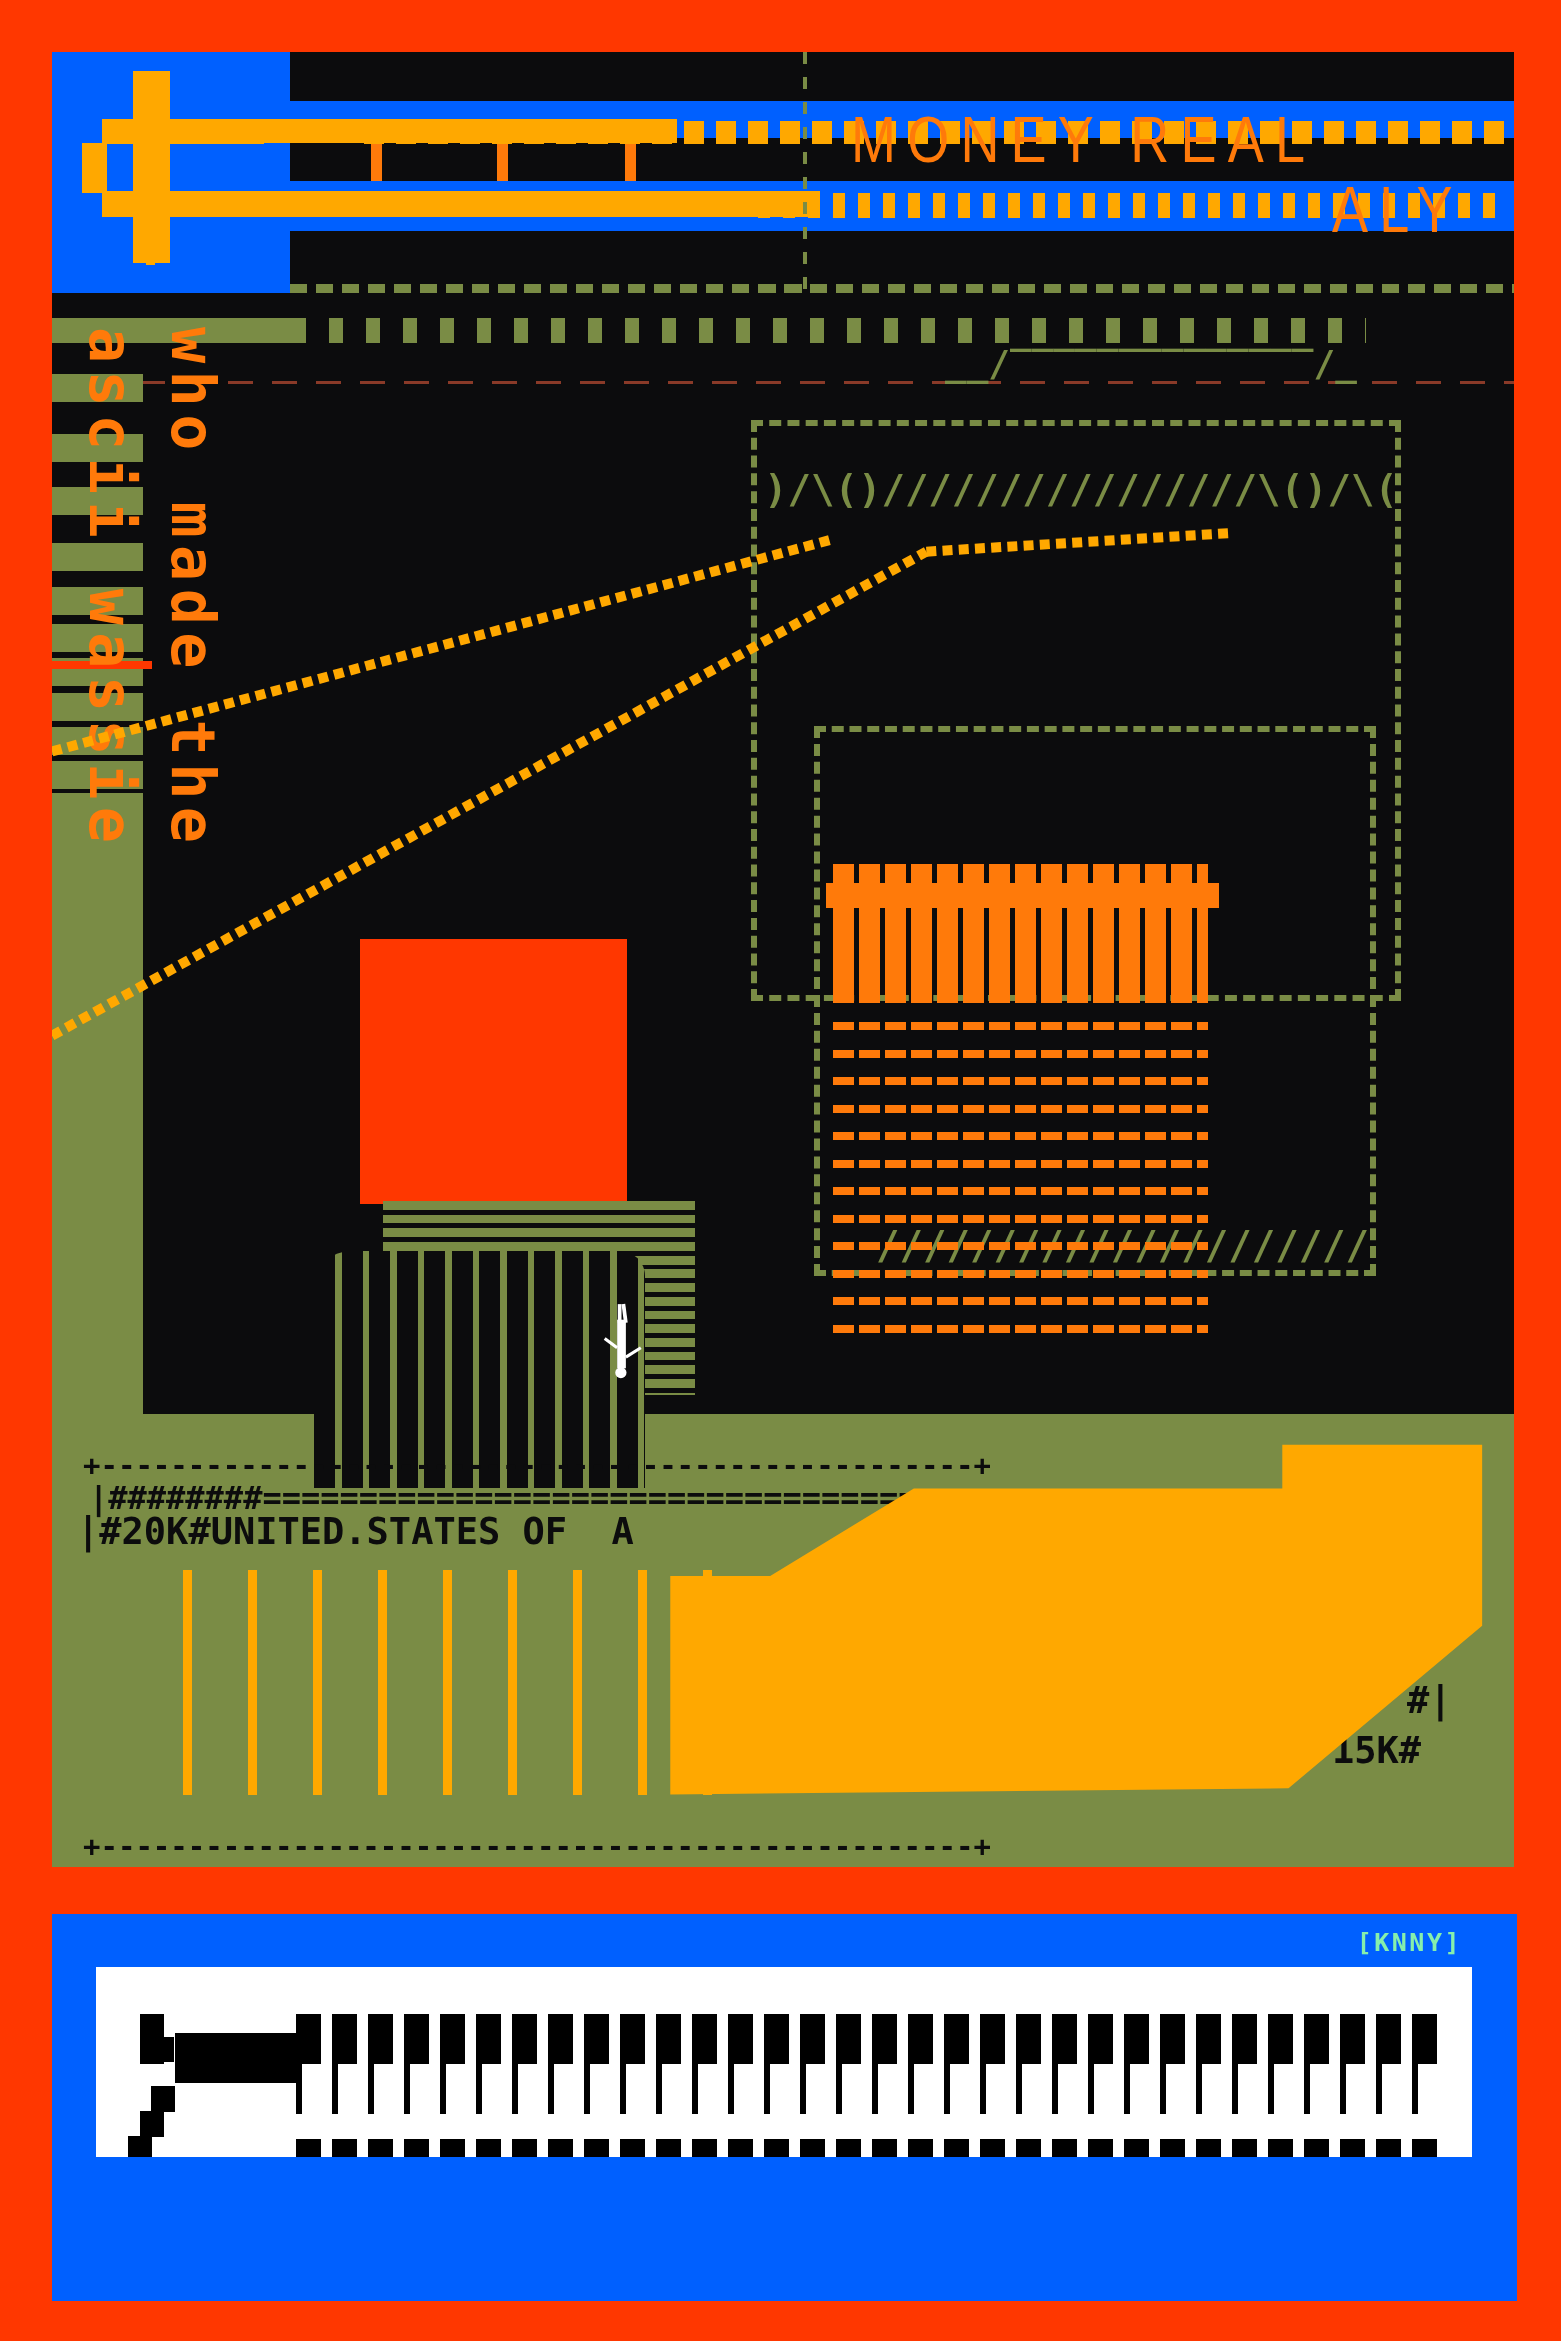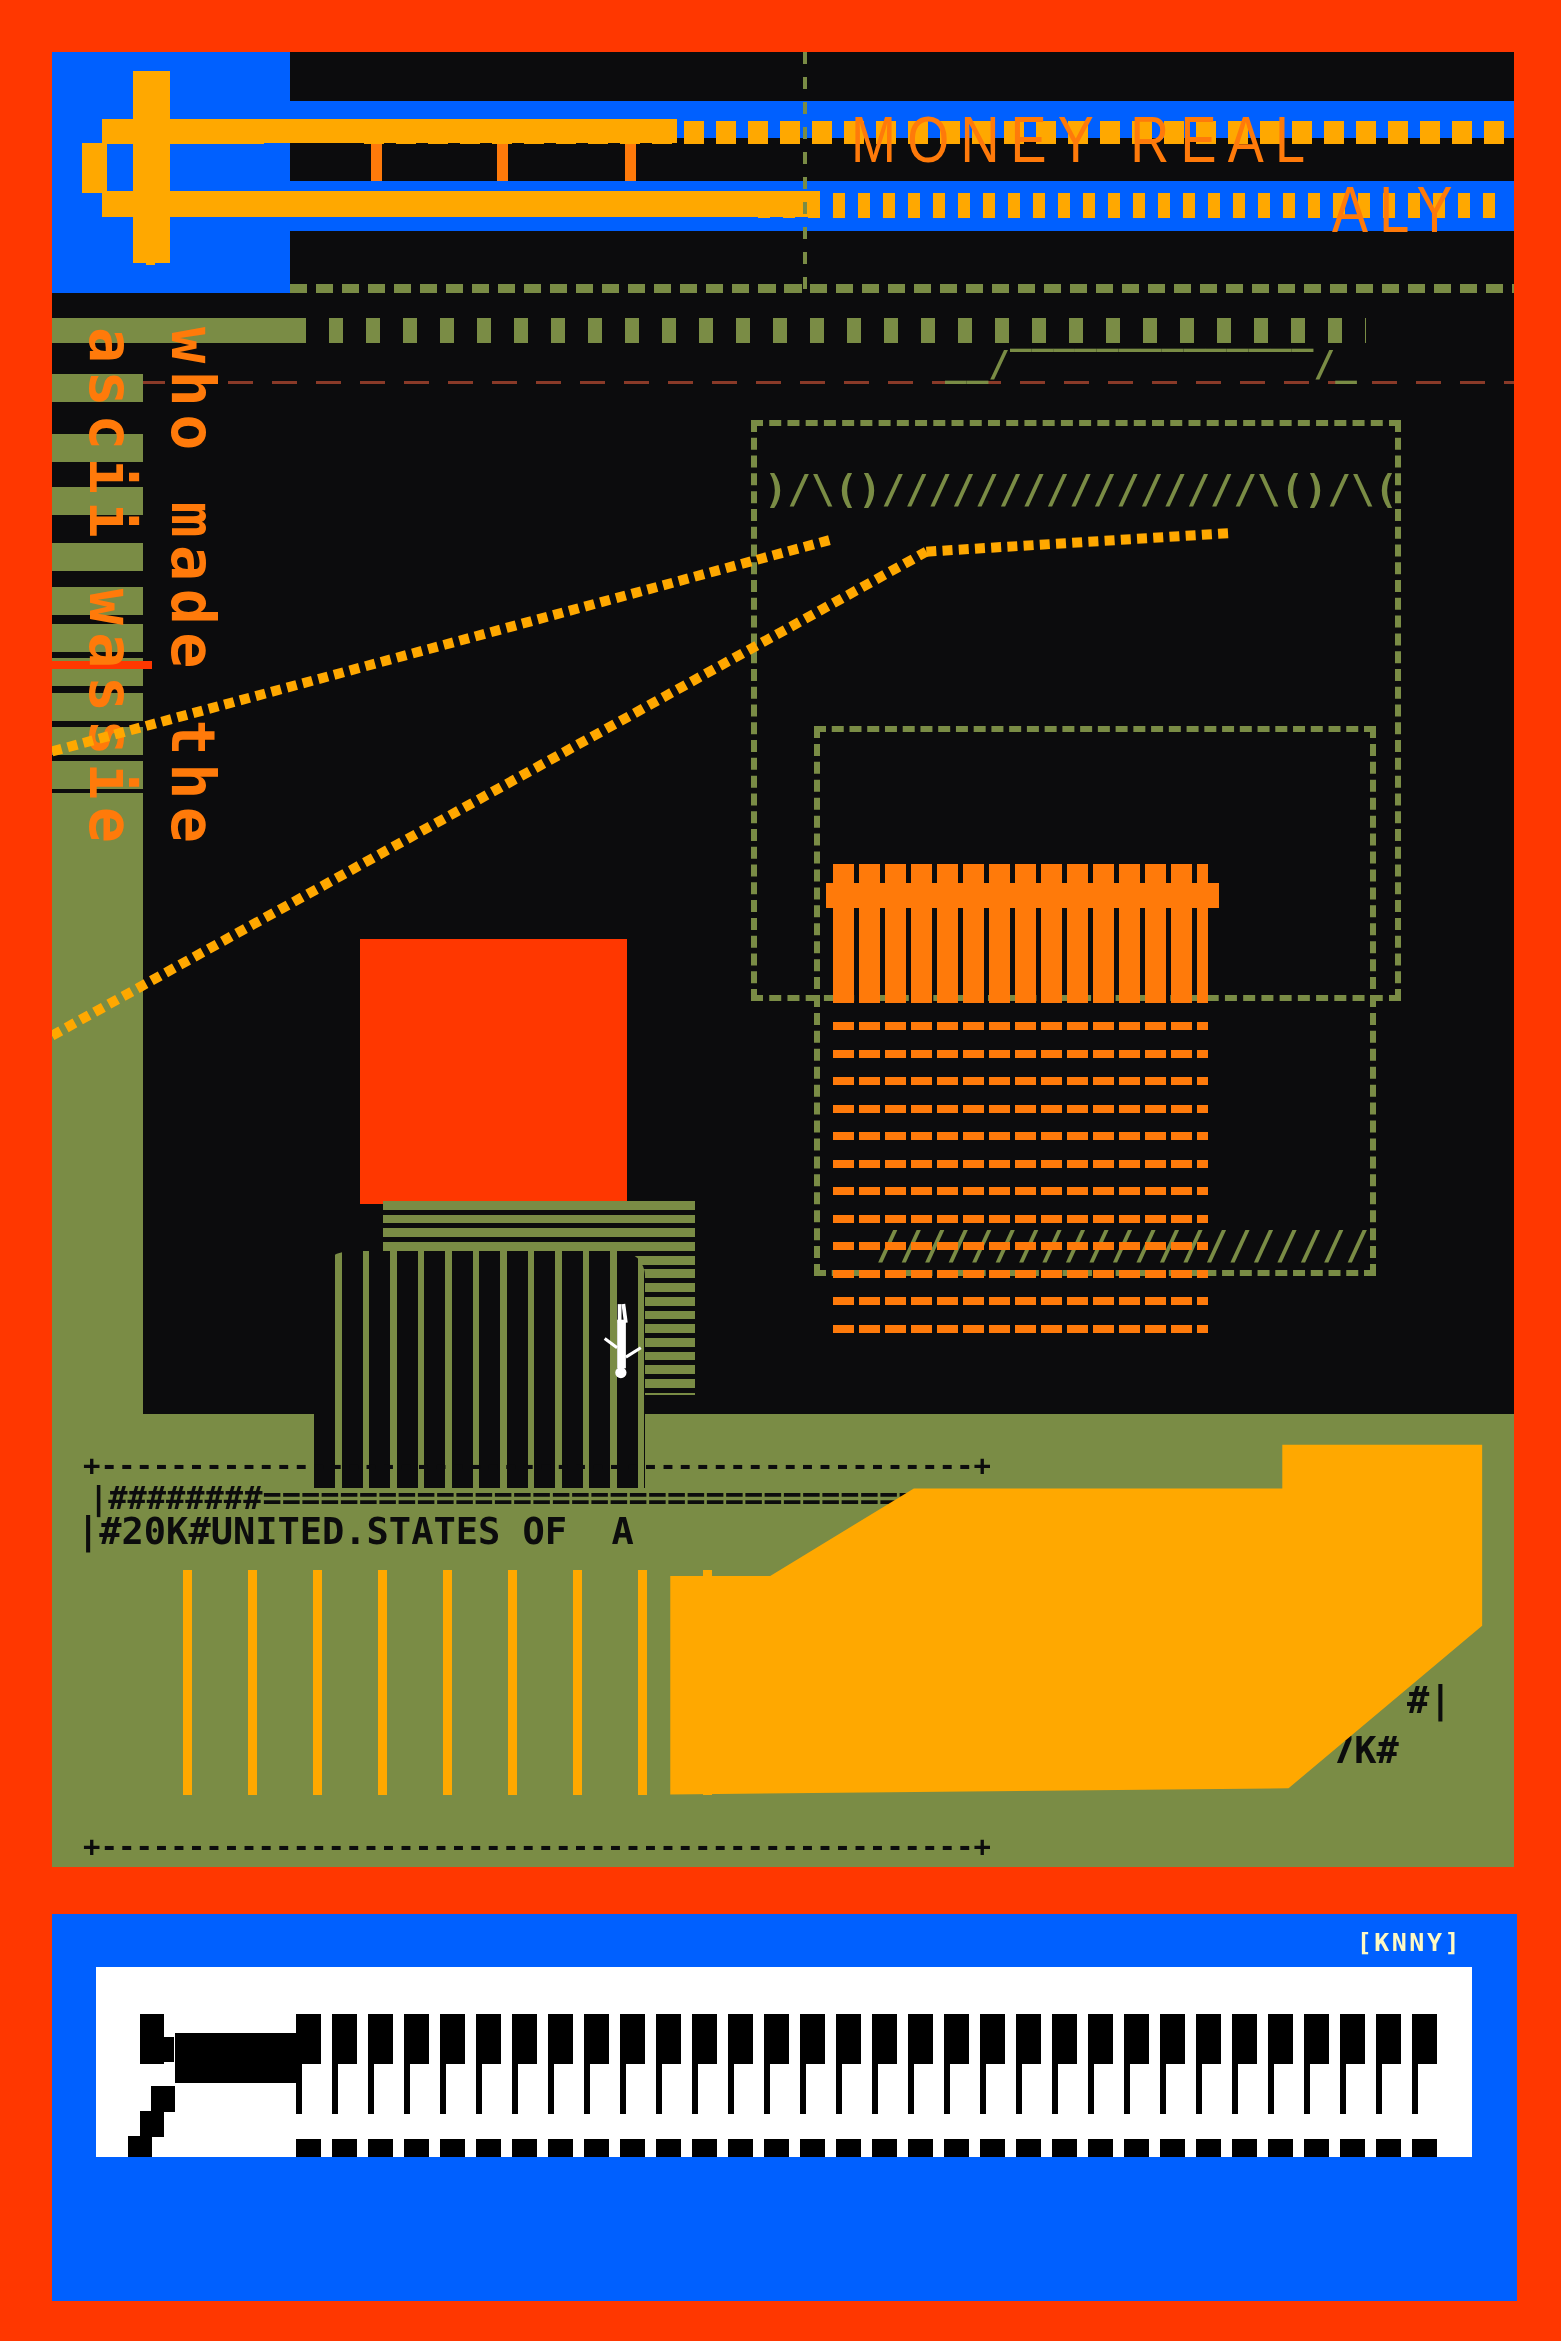--- a/index.html
+++ b/index.html
@@ -13,21 +13,21 @@
   .orange{background:#FF7A0A;}
   .glitch-text{position:absolute;color:#FF7A0A;font-family:"Liberation Sans",sans-serif;font-size:54px;letter-spacing:11.2px;transform:scaleY(1.2);transform-origin:left top;white-space:nowrap;}
   .vtext{position:absolute;color:#FF7A0A;font-family:"DejaVu Sans Mono",monospace;font-weight:bold;font-size:60px;writing-mode:vertical-rl;letter-spacing:7.5px;white-space:nowrap;}
   #left-col{left:0;top:266px;width:91px;height:1096px;}
   .stripe{position:absolute;left:0;width:91px;height:27.5px;background:#7A8C45;}
   .ascii{position:absolute;color:#7A8C45;font-family:"DejaVu Sans Mono",monospace;font-weight:bold;white-space:pre;line-height:1;}
   .bill{position:absolute;color:#0C0C0D;font-family:"DejaVu Sans Mono",monospace;font-weight:bold;white-space:pre;line-height:1;}
   #red-square{left:308px;top:887px;width:267px;height:265px;background:#FF3700;}
   #bottom-panel{left:52px;top:1914px;width:1465px;height:387px;background:#0060FF;}
   #white-box{left:44px;top:53px;width:1376px;height:190px;background:#FFFFFF;overflow:hidden;}
-  #knny{right:55px;top:13.7px;color:#fef9c3;font-family:"DejaVu Sans Mono",monospace;font-weight:bold;font-size:25px;letter-spacing:2.5px;}
+  #knny{right:55px;top:13.7px;color:#86efac;font-family:"DejaVu Sans Mono",monospace;font-weight:bold;font-size:25px;letter-spacing:2.5px;}
   .blk{position:absolute;background:#000;}
 </style>
 </head>
 <body>
 
 <div id="top-panel" class="abs">
 
   <div id="green-base" class="abs"></div>
 
   <div id="blue-block" class="abs"></div>
@@ -110,21 +110,21 @@
     <line x1="28" y1="5" x2="28" y2="35" stroke="#FFF" stroke-width="6"></line>
     <line x1="34" y1="5" x2="38" y2="35" stroke="#FFF" stroke-width="6"></line>
     <line x1="24" y1="75" x2="4" y2="60" stroke="#FFF" stroke-width="5"></line>
     <line x1="38" y1="90" x2="62" y2="75" stroke="#FFF" stroke-width="5"></line>
   </svg>
 
   <div class="bill" style="left:31px;top:1399px;font-size:29px;">+--------------------------------------------------+</div>
   <div class="bill" style="left:37px;top:1430px;font-size:32px;">|########==========================================</div>
   <div class="bill" style="left:25px;top:1461px;font-size:37px;">|#20K#UNITED.STATES OF  A</div>
   <div class="bill" style="left:31px;top:1780px;font-size:29px;">+--------------------------------------------------+</div>
-  <div class="bill" style="left:1280px;top:1680px;font-size:37px;">7K#</div>
+  <div class="bill" style="left:1280px;top:1680px;font-size:37px;">15K#</div>
   <div class="bill" style="left:1355px;top:1630px;font-size:37px;">#|</div>
 
   <div class="abs" style="left:75px;top:1518px;width:612px;height:225px;background:repeating-linear-gradient(90deg,transparent 0 56px,#FFA800 56px 65px);"></div>
   <svg class="abs" style="left:0;top:0;" width="1462" height="1815" viewBox="0 0 2341 2906">
     <polygon points="990,2440 1150,2440 1380,2300 1970,2300 1970,2230 2290,2230 2290,2520 1980,2780 990,2790" fill="#FFA800"></polygon>
   </svg>
 </div>
 
 <div id="bottom-panel" class="abs">
   <div id="knny" class="abs">[KNNY]</div>

